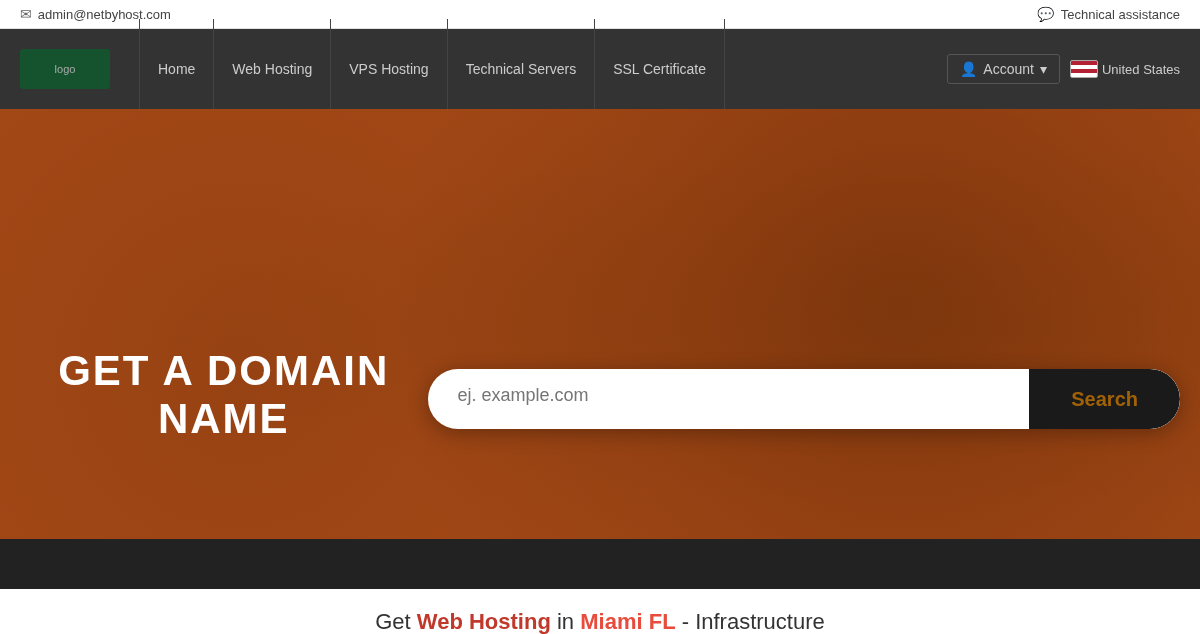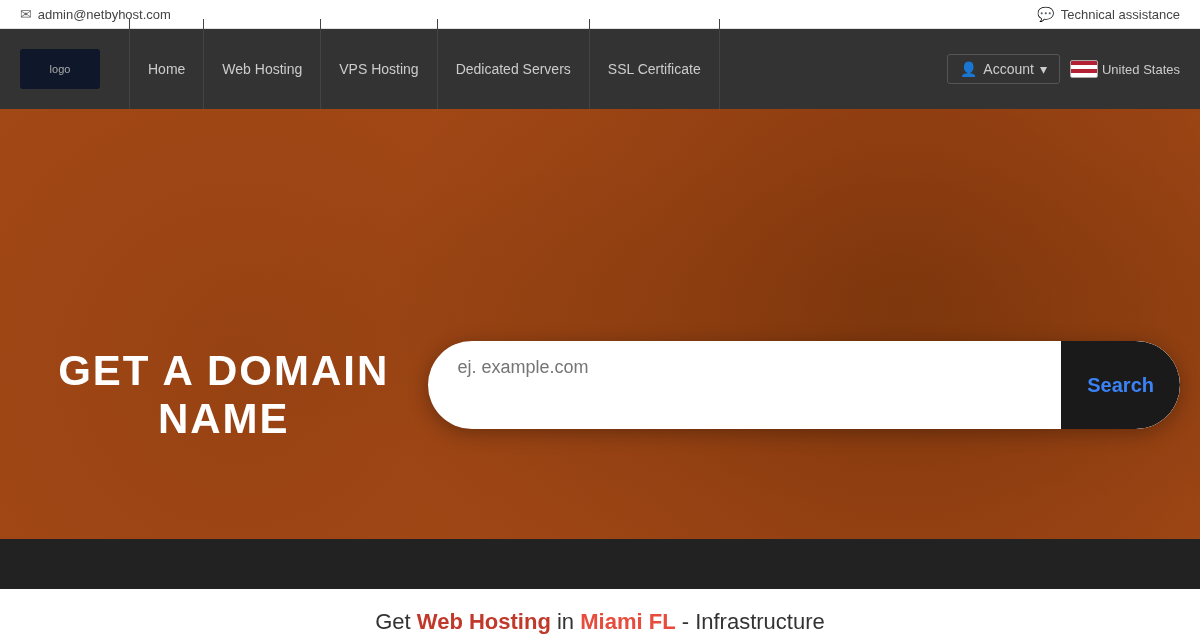--- a/index.html
+++ b/index.html
@@ -37,23 +37,23 @@
       align-items: center;
       padding: 0 20px;
       height: 80px;
     }
     .logo-area {
       margin-right: 30px;
       display: flex;
       align-items: center;
     }
     .logo-placeholder {
-      width: 80px;
+      width: 90px;
       height: 40px;
-      background: #0f172a;
+      background: #14532d;
       border-radius: 3px;
       display: flex;
       align-items: center;
       justify-content: center;
       font-size: 11px;
       color: #aaa;
     }
     .nav-links {
       display: flex;
       align-items: center;
@@ -174,28 +174,28 @@
       border: none;
       outline: none;
       padding: 0 30px;
       font-size: 18px;
       color: #999;
       background: transparent;
       height: 52px;
     }
     .search-button {
       background: #1a1a1a;
-      color: #3b82f6;
+      color: #a16207;
       border: none;
-      padding: 0 26px;
+      padding: 0 42px;
       font-size: 20px;
       font-weight: bold;
       cursor: pointer;
       border-radius: 0 50px 50px 0;
-      height: 88px;
+      height: 60px;
       white-space: nowrap;
     }
 
     
     .pricing-row {
       display: flex;
       gap: 80px;
       justify-content: center;
       align-items: center;
       position: relative;
@@ -246,21 +246,21 @@
 </div>
 
 <nav>
   <div class="logo-area">
     <div class="logo-placeholder">logo</div>
   </div>
   <div class="nav-links">
     <a class="nav-item">Home</a>
     <a class="nav-item">Web Hosting</a>
     <a class="nav-item">VPS Hosting</a>
-    <a class="nav-item">Dedicated Servers</a>
+    <a class="nav-item">Technical Servers</a>
     <a class="nav-item">SSL Certificate</a>
   </div>
   <div class="nav-right">
     <div class="account-btn">
       <span>👤</span>
       <span>Account</span>
       <span>▾</span>
     </div>
     <div class="flag-area">
       <div class="flag-placeholder"></div>

